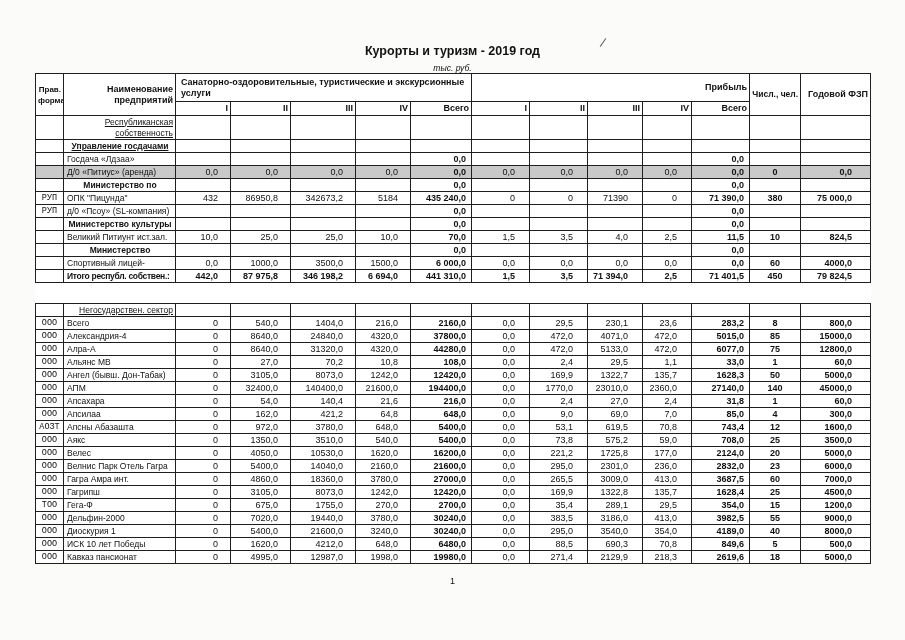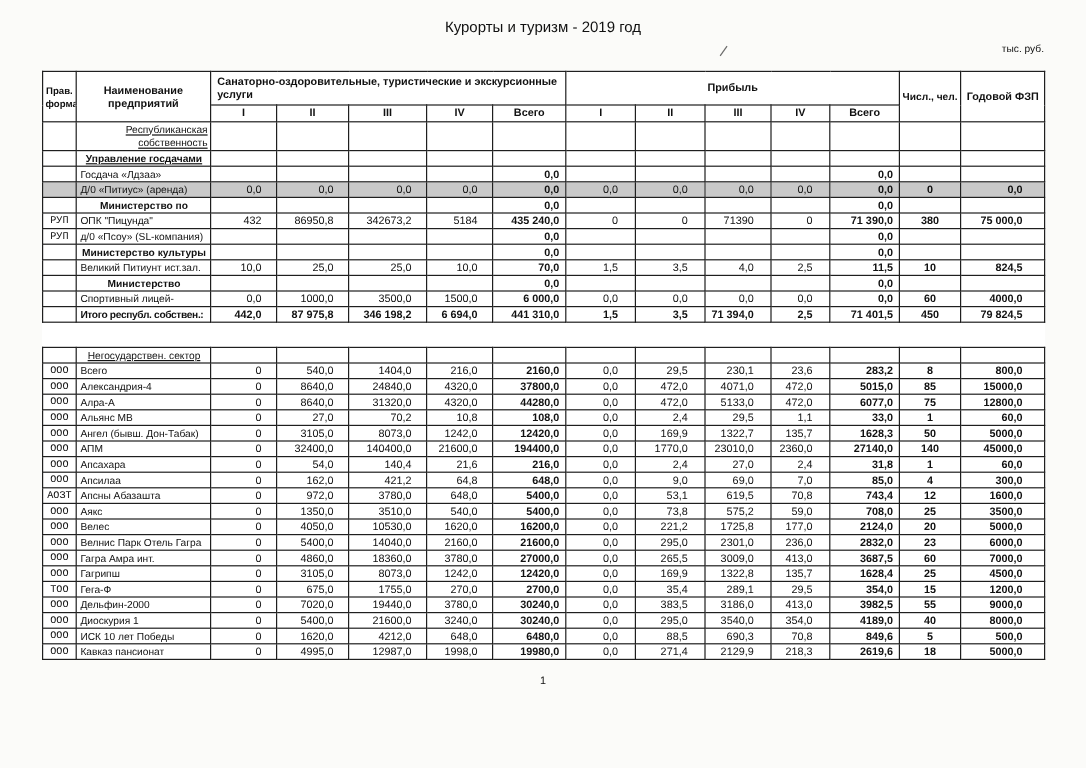--- a/index.html
+++ b/index.html
@@ -4,48 +4,48 @@
 <style>
   * { margin:0; padding:0; box-sizing:border-box; }
   html, body { width:905px; height:640px; }
   body {
     background:#fbfbf9;
     font-family:"Liberation Sans", sans-serif;
     color:#111;
     overflow:hidden;
   }
   .page { position:relative; width:905px; height:640px; }
-  .title { padding-top:16px; text-align:center; font-size:12.5px; font-weight:normal; }
+  .title { padding-top:44px; text-align:center; font-size:12.5px; font-weight:bold; }
   .mark {
     position:absolute; left:598px; top:42px; width:10px; height:0;
     border-top:1.6px solid #6a6a6a; transform:rotate(-55deg);
   }
-  .units { width:835px; margin:5px auto 14px auto; text-align:right; font-size:8.5px; }
+  .units { width:835px; margin:5px auto 0 auto; text-align:center; font-size:8.5px; font-style:italic; }
 
   table { margin-left:35px; width:835px; border-collapse:collapse; table-layout:fixed; background:#fff; }
   th, td { border:1px solid #1f1f1f; overflow:hidden; }
-  th { font-weight:bold; font-size:9px; text-align:center; vertical-align:middle; padding:1px 2px; white-space:normal; line-height:11px; }
+  th { font-weight:bold; font-size:9px; text-align:right; vertical-align:middle; padding:1px 2px; white-space:normal; line-height:11px; }
   .th-form { font-size:8px; }
   .th-staff { font-size:8.5px; }
   .group-services { text-align:left; padding-left:5px;margin-top:16px; }
   thead tr.group-row th { height:28px; }
   thead tr.quarter-row th { height:13px; }
 
   td { height:13px; font-size:9px; line-height:11px; padding:0 2px; white-space:nowrap; vertical-align:middle; }
   .c-form { text-align:center; font-size:8.5px;font-family:Liberation Mono, monospace; }
   .c-name { text-align:left; padding-left:3px; font-size:8.5px; }
   .c-s1, .c-s2, .c-s3, .c-s4 { text-align:right; padding-right:12px; }
   .c-p1, .c-p2, .c-p3, .c-p4 { text-align:right; padding-right:14px; }
   .c-s5, .c-p5 { text-align:right; padding-right:5px; font-weight:bold; }
   .c-staff { text-align:center; font-weight:bold; }
   .c-fzp { text-align:right; padding-right:18px; font-weight:bold; }
 
   .row-section-title td { height:24px; }
   .row-section-title .c-name { text-align:right; text-decoration:underline; white-space:normal; line-height:11px; }
-  .row-section-center .c-name { text-align:center; text-decoration:underline; }
+  .row-section-center .c-name { text-align:right; text-decoration:underline; }
   .row-section-bold .c-name { text-align:center; font-weight:bold; text-decoration:underline; }
   .row-bold-center .c-name { text-align:center; font-weight:bold; }
   .row-total td { font-weight:bold; }
   .row-total .c-name { letter-spacing:-0.3px; }
   .row-shaded td { background:var(--shaded, #c9c9c9); }
   .row-spacer td { border:none; height:21px; background:transparent; }
 
   .pagenum { width:835px; margin:12px auto 0 auto; text-align:center; font-size:9px; }
 </style>
 </head>

